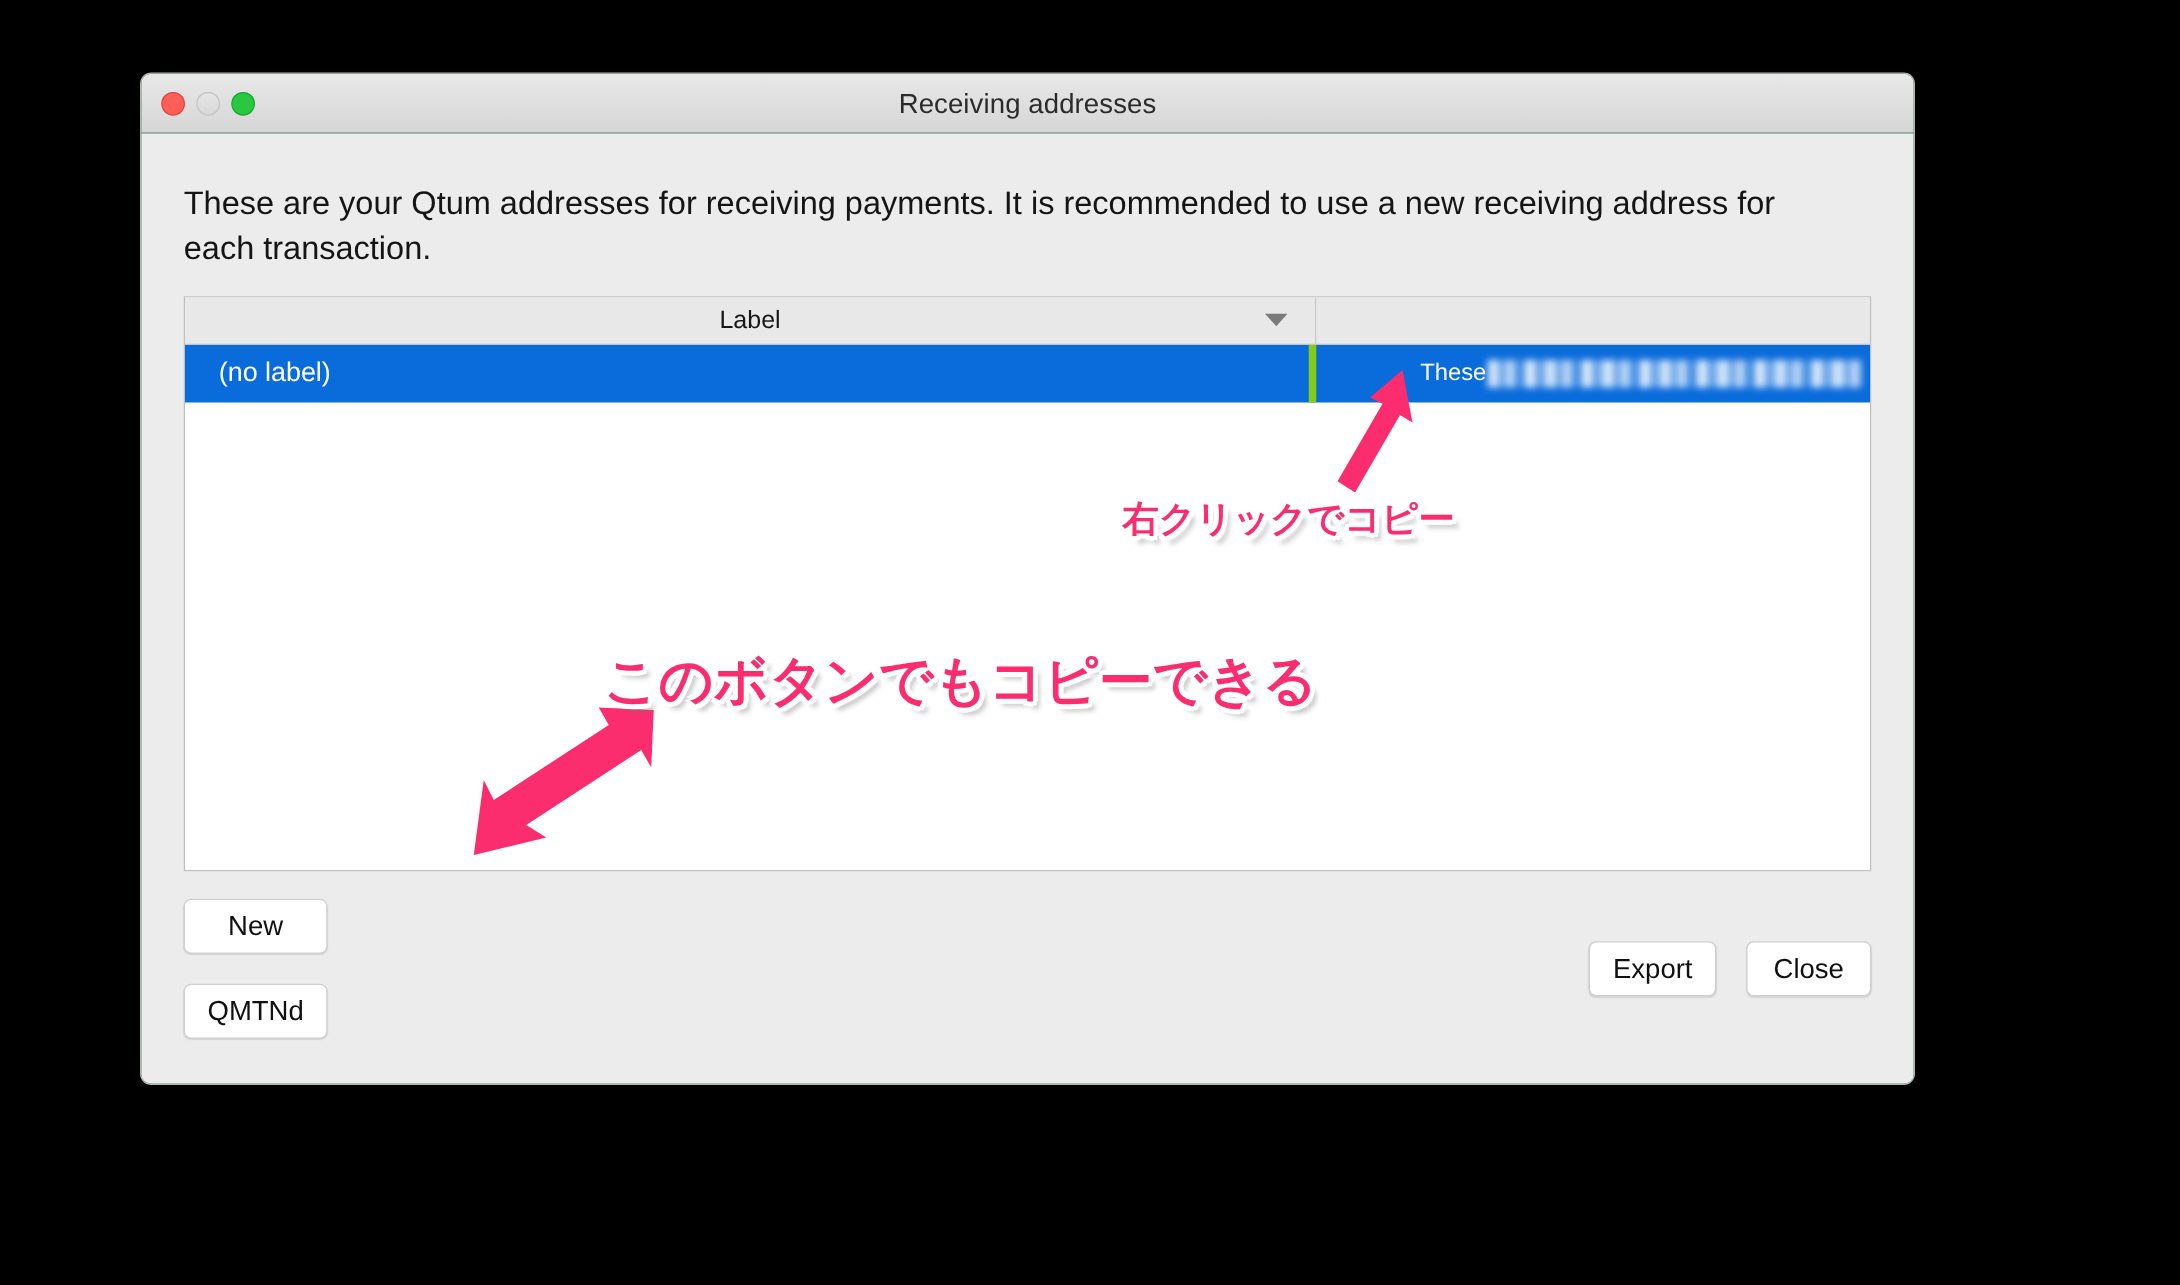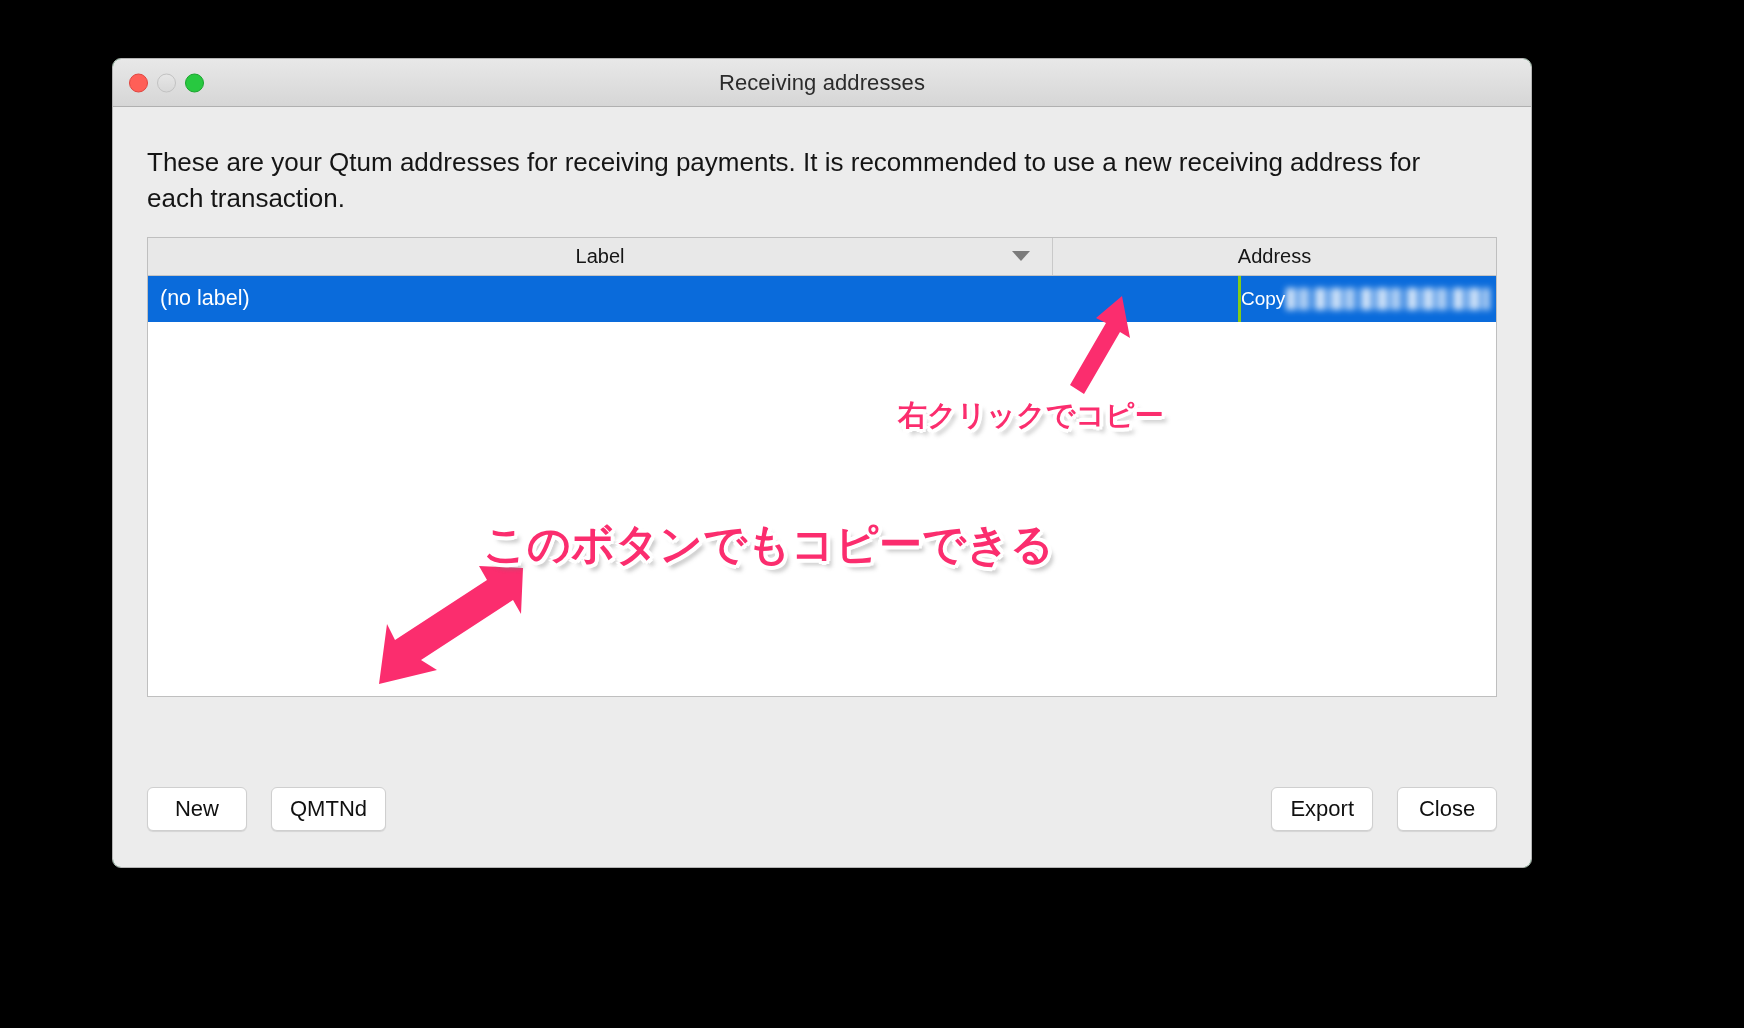--- a/index.html
+++ b/index.html
@@ -122,27 +122,27 @@
   }
 
   .row {
     display: flex;
     height: 46px;
     background: #0a6bdb;
     color: #ffffff;
     align-items: center;
   }
   .cell-label {
-    width: 1093px;
+    width: 905px;
     height: 100%;
     display: flex;
     align-items: center;
-    padding-left: 12px;
+    padding-left: 27px;
     font-size: 21.5px;
-    border-right: 3px solid #84cc16;
+    border-right: 6px solid #84cc16;
   }
   .cell-address {
     flex: 1;
     height: 100%;
     display: flex;
     align-items: center;
     justify-content: flex-end;
     padding-right: 6px;
     font-size: 19px;
     overflow: hidden;
@@ -180,21 +180,21 @@
     border-radius: 6px;
     height: 44px;
     min-width: 100px;
     padding: 0 18px;
     font-size: 22px;
     font-family: "Liberation Sans", sans-serif;
     color: #101010;
     box-shadow: 0 1px 1px rgba(0,0,0,0.10);
     cursor: pointer;
   }
-  .btn-left-group { display: flex; gap: 24px; }
+  .btn-left-group { display: flex; gap: 24px; flex-direction: column; }
   .btn-right-group { display: flex; gap: 24px; margin-left: auto; }
 
   
   .anno {
     position: absolute;
     font-family: "DejaVu Sans", "Liberation Sans", sans-serif;
     font-weight: bold;
     color: #fb2d6e;
     white-space: nowrap;
     text-shadow:
@@ -231,29 +231,26 @@
 
       <div class="intro">These are your Qtum addresses for receiving payments. It is recommended to use a new receiving address for each transaction.</div>
 
       <div class="table">
 
         <div class="table-header">
           <div class="th th-label">
             <span>Label</span>
             <span class="sort-arrow"></span>
           </div>
-          <div class="th th-address">
-            <span>Address</span>
-          </div>
         </div>
 
         <div class="row">
           <div class="cell-label">(no label)</div>
           <div class="cell-address">
-            <span class="addr-visible">Copy</span>
+            <span class="addr-visible">These</span>
             <span class="addr-blur"></span>
           </div>
         </div>
 
       </div>
 
       <div class="button-bar">
         <div class="btn-left-group">
           <button class="btn">New</button>
           <button class="btn">QMTNd</button>

